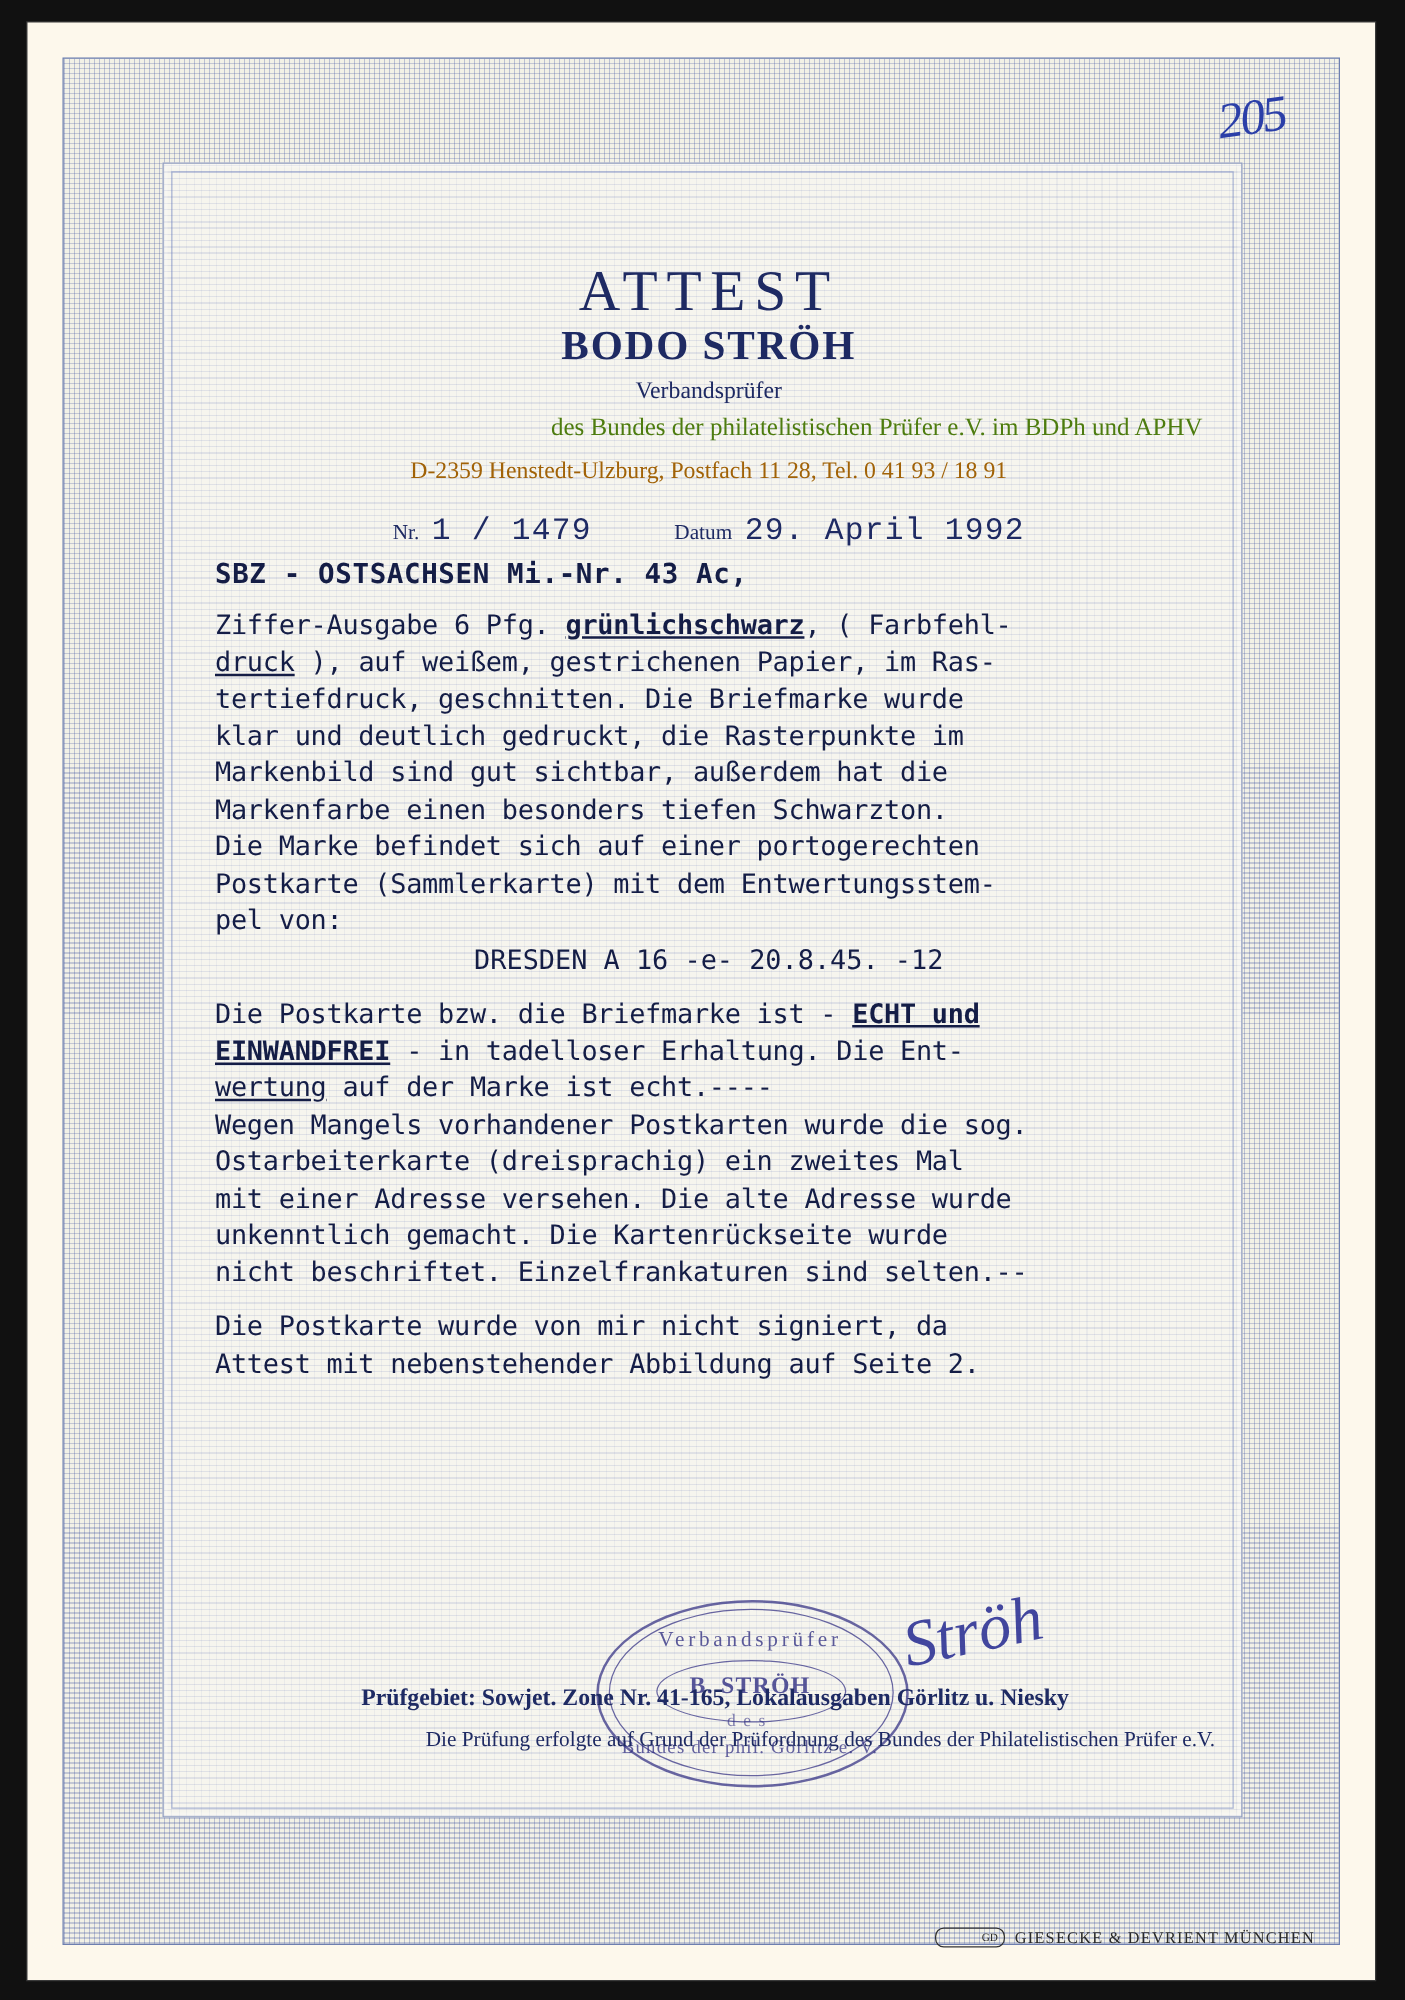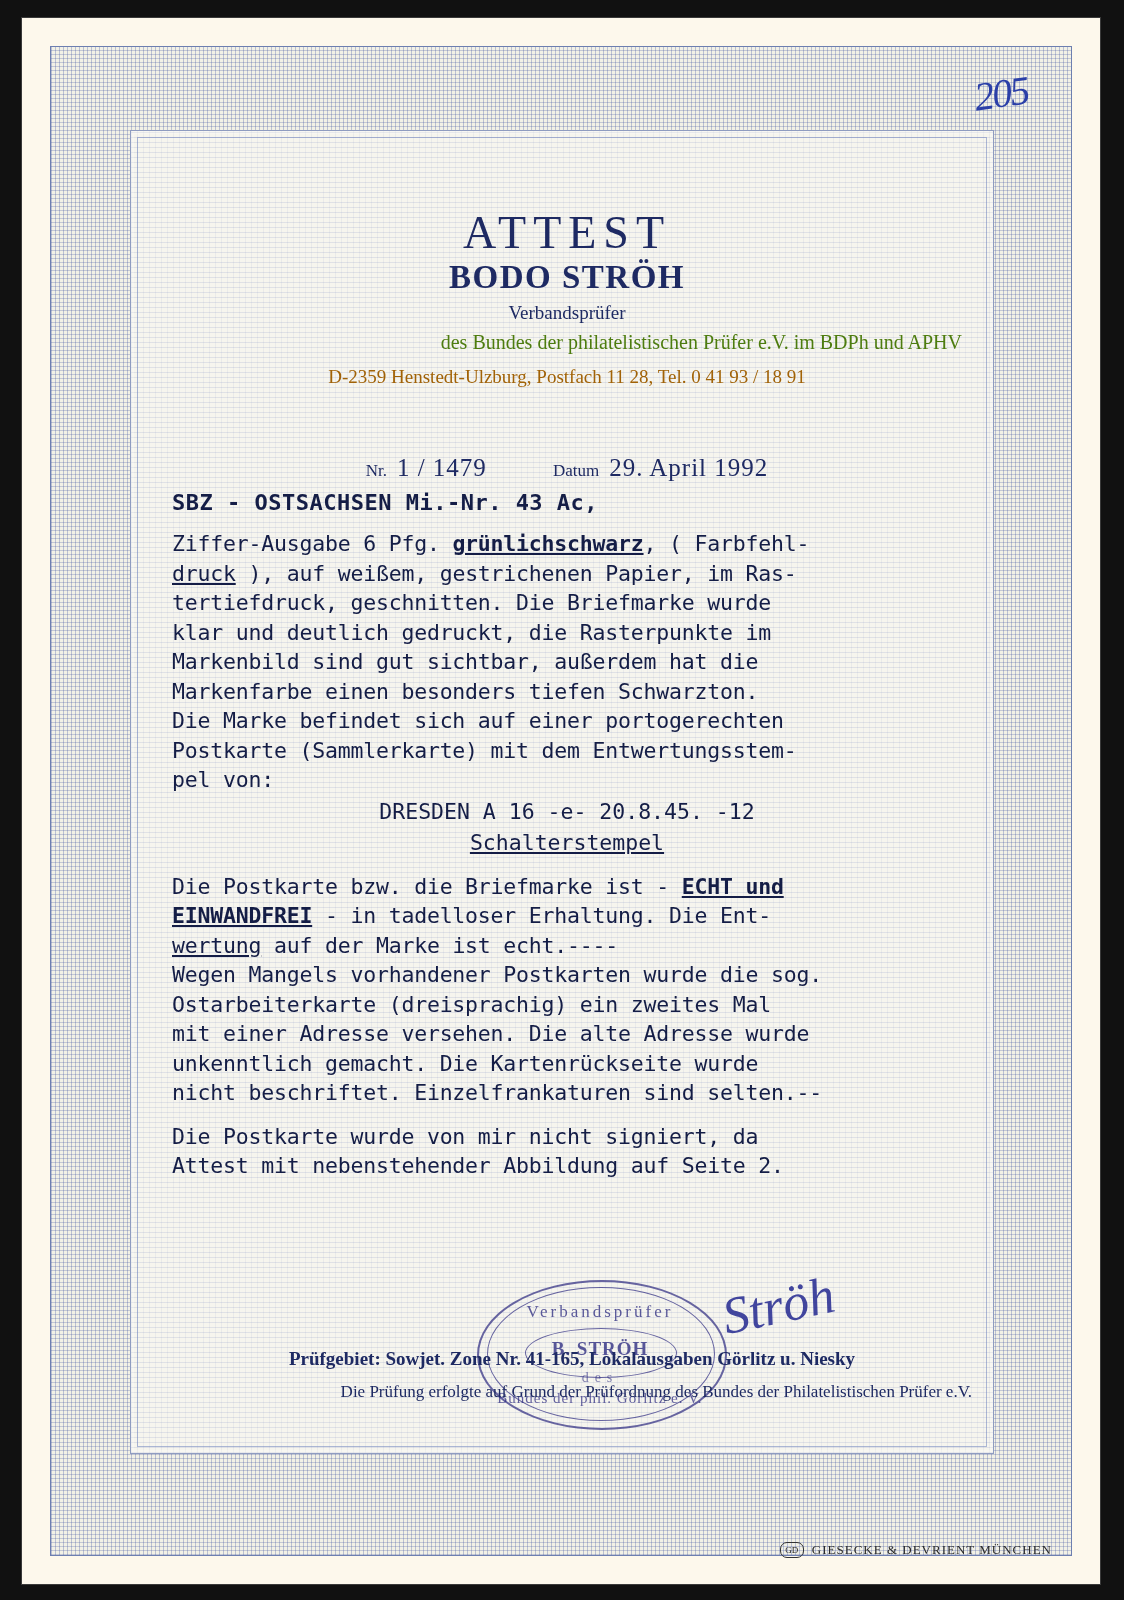--- a/index.html
+++ b/index.html
@@ -123,24 +123,23 @@
   .meta-row {
     display: flex;
     align-items: baseline;
     justify-content: center;
     margin-top: 22px;
     gap: 10px;
     color: #1e2a63;
   }
   .meta-label { font-size: 17px; }
   .meta-value {
-    font-family: Liberation Serif, serif;
+    font-family: Liberation Mono, monospace;
     font-size: 25px;
     letter-spacing: 1px;
-    margin-top: 44px;
   }
   .meta-gap { width: 46px; }
 
   .mono {
     font-family: "DejaVu Sans Mono", monospace;
     color: #141d46;
   }
 
   .subject {
     margin-top: 8px;
@@ -275,20 +274,21 @@
     letter-spacing: 1px;
   }
   .gd-mark {
     width: 22px; height: 14px;
     border: 1px solid #333;
     border-radius: 7px;
     font-size: 9px;
     line-height: 14px;
     text-align: center;
     letter-spacing: 0;
+    padding-left: 32px;
   }
 </style>
 </head>
 <body>
 
 <div class="page">
   <div class="sheet">
 
     <div class="guilloche"></div>
 
@@ -320,21 +320,20 @@
 <span>tertiefdruck, geschnitten. Die Briefmarke wurde
 klar und deutlich gedruckt, die Rasterpunkte im
 Markenbild sind gut sichtbar, außerdem hat die
 Markenfarbe einen besonders tiefen Schwarzton.
 Die Marke befindet sich auf einer portogerechten
 Postkarte (Sammlerkarte) mit dem Entwertungsstem-
 pel von:</span></div>
 
       <div class="centered-line">DRESDEN A 16 -e- 20.8.45. -12</div>
 
-      <div class="centered-line underlined"><span>Schalterstempel</span></div>
 
       <div class="body-text mono"><span>Die Postkarte bzw. die Briefmarke ist - </span><span class="b u">ECHT und</span>
 <span class="b u">EINWANDFREI</span><span> - in tadelloser Erhaltung. Die Ent-</span>
 <span class="u">wertung</span><span> auf der Marke ist echt.----</span>
 <span>Wegen Mangels vorhandener Postkarten wurde die sog.
 Ostarbeiterkarte (dreisprachig) ein zweites Mal
 mit einer Adresse versehen. Die alte Adresse wurde
 unkenntlich gemacht. Die Kartenrückseite wurde
 nicht beschriftet. Einzelfrankaturen sind selten.--</span></div>
 

